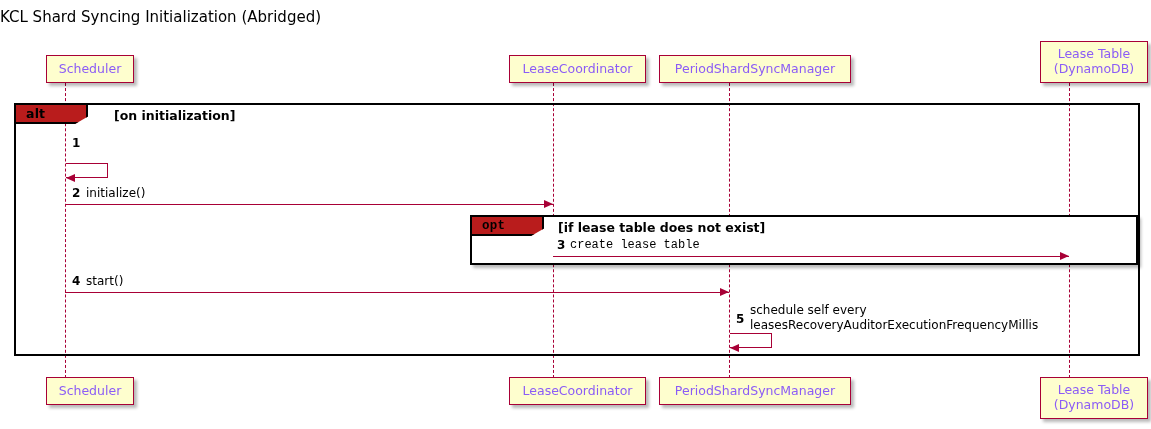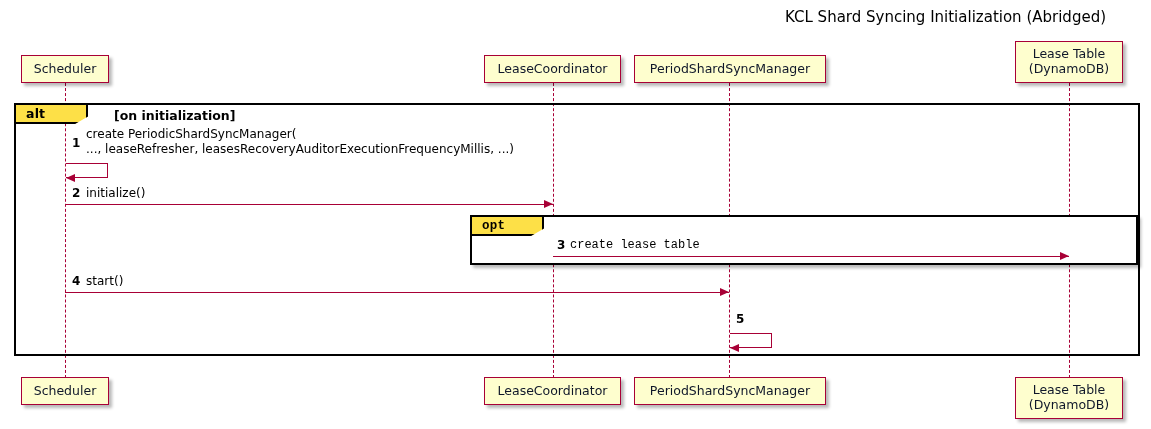--- a/index.html
+++ b/index.html
@@ -17,41 +17,42 @@
     background: #FFFFFF;
     overflow: hidden;
   }
 
   
   .diagram-title {
     position: absolute;
     left: 0;
     top: 8px;
     width: 1106px;
-    text-align: right;
+    text-align: left;
     font-size: 15px;
     color: #000000;
     white-space: nowrap;
   }
 
   
   .participant {
     position: absolute;
     box-sizing: border-box;
     background: #FEFECE;
     border: 1.5px solid #A80036;
     box-shadow: 3px 3px 3px rgba(0,0,0,0.28);
     display: flex;
     align-items: center;
     justify-content: center;
     font-size: 12.5px;
-    color: #0f172a;
+    color: #8b5cf6;
     line-height: 1.18;
     text-align: center;
     white-space: pre-line;
+    margin-left: 25px;
   }
 
   
   .lifeline {
     position: absolute;
     width: 0;
     border-left: 1px dashed #A80036;
   }
 
   
@@ -61,21 +62,21 @@
     border: 2px solid #000000;
     background: transparent;
   }
   .frame.shadowed {
     box-shadow: 3px 3px 3px rgba(0,0,0,0.28);
     background: #FFFFFF;
   }
   .frame-tab {
     position: absolute;
     box-sizing: border-box;
-    background: #fde047;
+    background: #b91c1c;
     border-right: 2px solid #000000;
     border-bottom: 2px solid #000000;
     height: 19px;
     display: flex;
     align-items: center;
     padding-left: 10px;
     font-size: 12.5px;
     font-weight: bold;
     color: #000000;
     clip-path: polygon(0 0, 100% 0, 100% 60%, 82% 100%, 0 100%);
@@ -148,42 +149,43 @@
   <div class="lifeline" style="left:553px; top:83px; height:295px;"></div>
   <div class="lifeline" style="left:729px; top:83px; height:295px;"></div>
   <div class="lifeline" style="left:1069px; top:83px; height:295px;"></div>
 
   <div class="frame" style="left:14px; top:103px; width:1126px; height:253px;"></div>
   <div class="frame-tab" style="left:16px; top:105px; width:72px;">alt</div>
   <div class="frame-label" style="left:94px; top:108px;margin-left:20px;">[on initialization]</div>
 
   <div class="frame shadowed" style="left:470px; top:215px; width:668px; height:50px;"></div>
   <div class="frame-tab" style="left:472px; top:217px; width:72px;font-family:Liberation Mono, monospace;">opt</div>
-
-  <div class="msg-text" style="left:86px; top:127px;">create PeriodicShardSyncManager(
-   ..., leaseRefresher, leasesRecoveryAuditorExecutionFrequencyMillis, ...)</div>
+  <div class="frame-label" style="left:558px; top:220px;">[if lease table does not exist]</div>
+
   <div class="msg-num" style="left:72px; top:136px;">1</div>
   <div class="self-loop" style="left:66px; top:163px; width:42px; height:15px;"></div>
   <div class="arrow-left" style="left:66px; top:173.5px;"></div>
 
   <div class="msg-text" style="left:86px; top:186px;">initialize()</div>
   <div class="msg-num" style="left:72px; top:186px;">2</div>
   <div class="msg-line" style="left:65px; top:204px; width:488px;"></div>
   <div class="arrow-right" style="left:544px; top:199.5px;"></div>
 
   <div class="msg-text" style="left:570px; top:238px;font-family:Liberation Mono, monospace;">create lease table</div>
   <div class="msg-num" style="left:557px; top:238px;">3</div>
   <div class="msg-line" style="left:553px; top:256px; width:516px;"></div>
   <div class="arrow-right" style="left:1060px; top:251.5px;"></div>
 
   <div class="msg-text" style="left:86px; top:274px;">start()</div>
   <div class="msg-num" style="left:72px; top:274px;">4</div>
   <div class="msg-line" style="left:65px; top:292px; width:664px;"></div>
   <div class="arrow-right" style="left:720px; top:287.5px;"></div>
 
+  <div class="msg-text" style="left:750px; top:303px;">schedule self every
+   leasesRecoveryAuditorExecutionFrequencyMillis</div>
   <div class="msg-num" style="left:736px; top:312px;">5</div>
   <div class="self-loop" style="left:730px; top:333px; width:42px; height:15px;"></div>
   <div class="arrow-left" style="left:730px; top:343.5px;"></div>
 
   <div class="participant" style="left:21px; top:55px; width:88px; height:28px;">Scheduler</div>
   <div class="participant" style="left:484px; top:55px; width:137px; height:28px;">LeaseCoordinator</div>
   <div class="participant" style="left:634px; top:55px; width:192px; height:28px;">PeriodShardSyncManager</div>
   <div class="participant" style="left:1015px; top:41px; width:108px; height:42px;">Lease Table
 (DynamoDB)</div>
 

